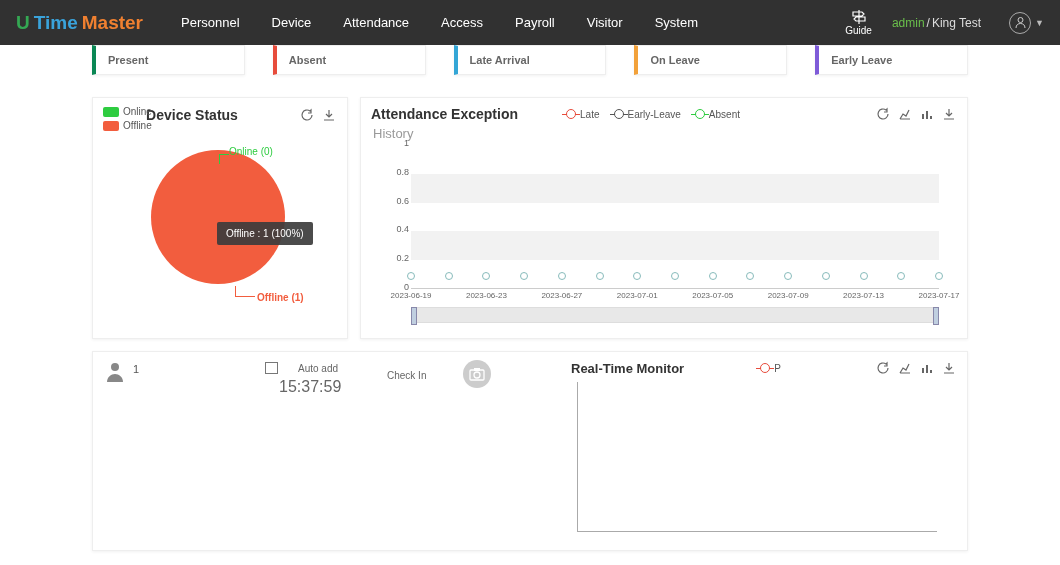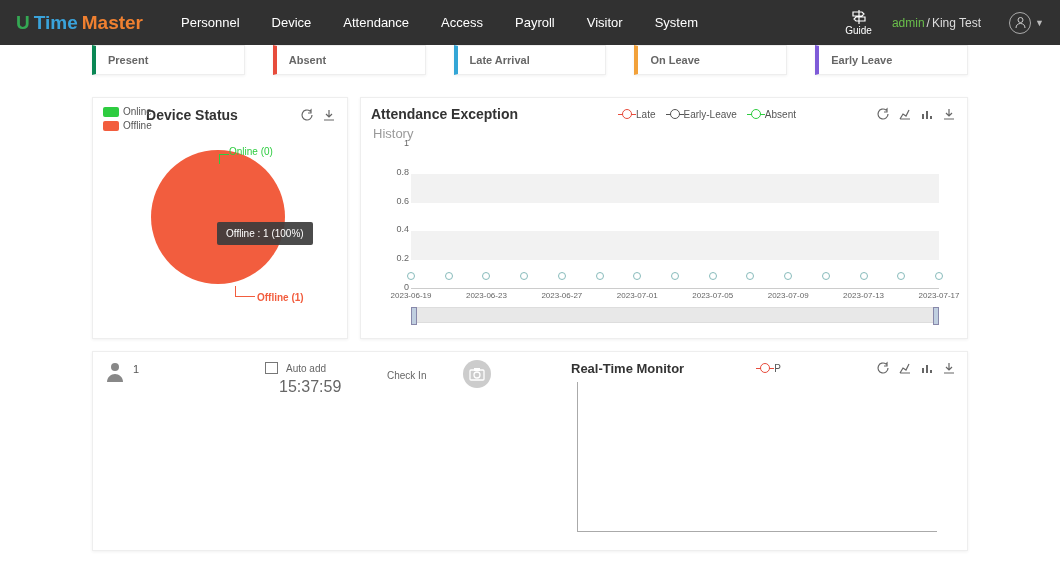--- a/index.html
+++ b/index.html
@@ -79,21 +79,21 @@
 .plot { position:absolute; left:0; right:0; top:0; bottom:12px; border-bottom:1px solid #ccc; }
 .x-tick { position:absolute; bottom:-12px; font-size:8px; color:#666; transform:translateX(-50%); white-space:nowrap; }
 .x-mark { position:absolute; bottom:8px; width:8px; height:8px; border:1.5px solid #8bb; border-radius:50%; background:#fff; transform:translateX(-50%); }
 .slider { margin:6px 28px 2px 50px; height:16px; background:#e8e8e8; border:1px solid #ddd; border-radius:2px; position:relative; }
 .slider-h { position:absolute; top:-1px; width:6px; height:18px; background:#c0cfe0; border:1px solid #88a; }
 
 .monitor-left { width:432px; padding:8px 10px; position:relative; }
 .ml-row { display:flex; align-items:flex-start; }
 .person-ico { width:24px; height:22px; color:#888; }
 .ml-id { font-size:11px; color:#555; margin-left:6px; margin-top:3px; }
-.ml-auto { position:absolute; left:172px; top:10px; font-size:10px; color:#666; display:flex; gap:8px; align-items:center; }
+.ml-auto { position:absolute; left:172px; top:10px; font-size:10px; color:#666; display:flex; gap:20px; align-items:center; }
 .ml-auto-ico { width:13px; height:12px; border:1px solid #777; position:relative; }
 .ml-time { position:absolute; left:186px; top:26px; font-size:16px; color:#666;text-align:center; }
 .ml-checkin { position:absolute; left:294px; top:18px; font-size:10px; color:#666; }
 .ml-camera { position:absolute; left:370px; top:8px; width:28px; height:28px; border-radius:50%; background:#ccc; display:flex; align-items:center; justify-content:center; color:#fff; }
 
 .monitor-right { flex:1; padding:8px 10px; position:relative; }
 .mr-header { display:flex; align-items:center; }
 .mr-title { font-size:13px; font-weight:bold; color:#333;padding-left:36px; }
 .mr-legend { margin-left:76px; display:flex; align-items:center; gap:4px; font-size:10px; color:#555; }
 .rt-mark { border-color:#e74c3c; } .rt-mark::before,.rt-mark::after{ background:#e74c3c; }
@@ -201,21 +201,21 @@
         <div class="pie-line2"></div>
           <div class="pie-line2b"></div>
         <div class="pie-lbl-offline">Offline (1)</div>
         <div class="pie-tip">Offline : 1 (100%)</div>
       </div>
     </div>
 
     <div class="panel att-panel">
       <div class="panel-header">
         <span class="panel-title">Attendance Exception</span>
-        <div class="att-legend" style="margin-left:104px;">
+        <div class="att-legend" style="margin-left:48px;">
           <div class="al-item">
               <span class="al-mark al-late"></span>
               <span>Late</span>
             </div>
           <div class="al-item">
               <span class="al-mark al-early"></span>
               <span>Early-Leave</span>
             </div>
           <div class="al-item">
               <span class="al-mark al-absent"></span>

